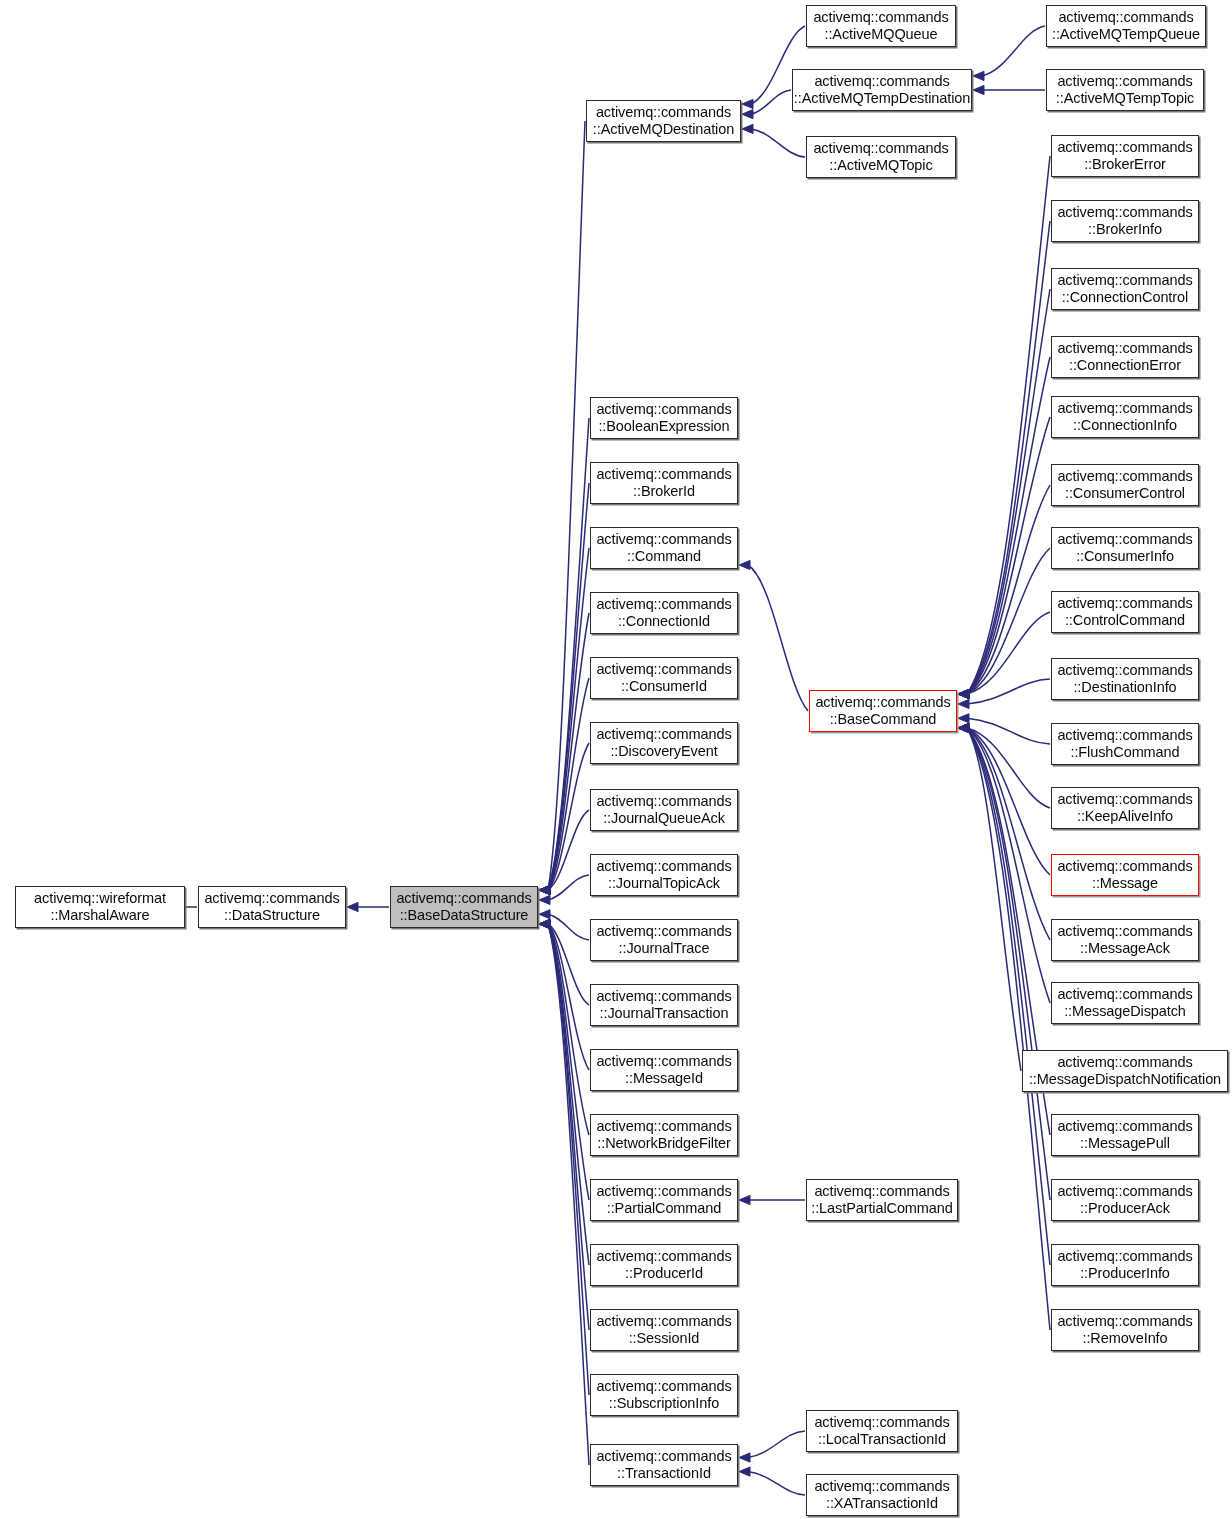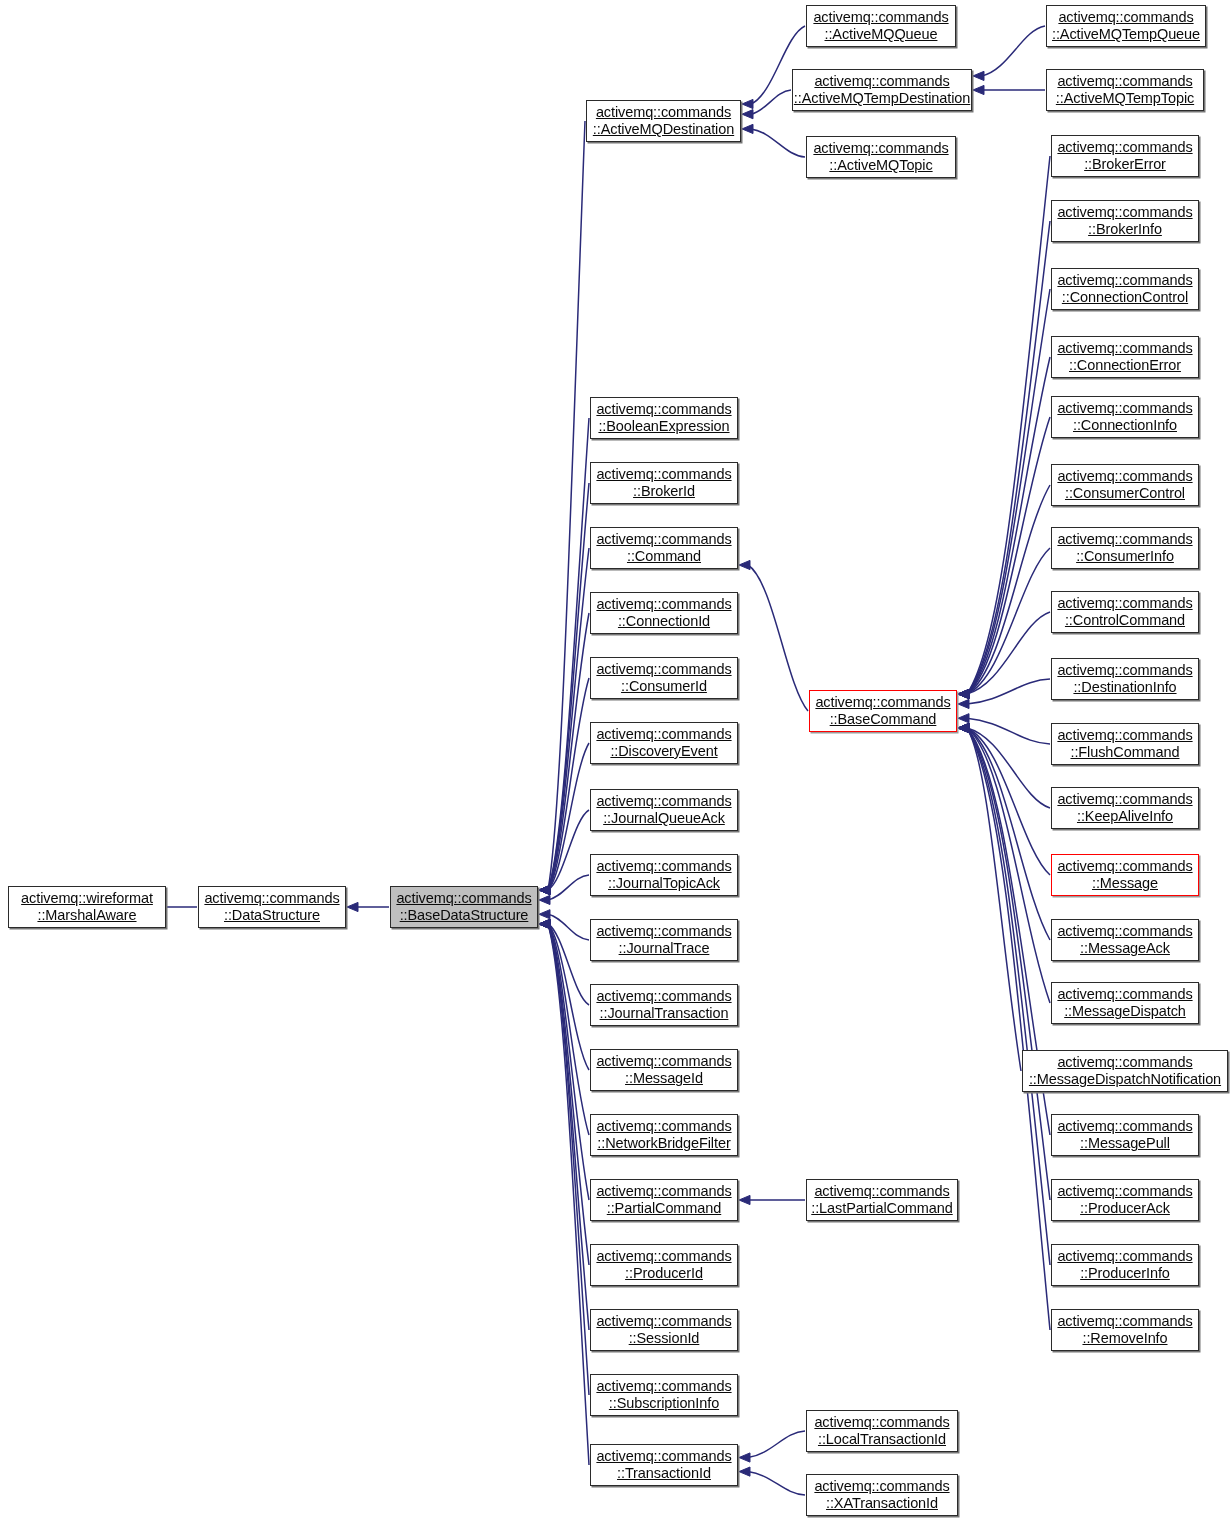--- a/index.html
+++ b/index.html
@@ -40,21 +40,20 @@
     background: #bfbfbf;
     border-color: #2b2b2b;
   }
   .node.highlight {
     border: 1.6px solid #ff0000;
     box-shadow: 1.5px 1.5px 0 0 #9b9b9b;
   }
   .node .label {
     display: block;
     padding: 0 3px;
-    text-decoration: underline;
   }
 </style>
 </head>
 <body>
 
 <div id="canvas">
   <svg id="edges" xmlns="http://www.w3.org/2000/svg" viewBox="0 0 1232 1519">
       <path d="M 197 907 C 182.28 907, 174 907, 160 907" fill="none" stroke="#2a2a78" stroke-width="1.5"></path>
       <polygon points="151,907 162,902.4 162,911.6" fill="#2a2a78" stroke="#2a2a78" stroke-width="1"></polygon>
       <path d="M 389 907 C 375.56 907, 368 907, 356 907" fill="none" stroke="#2a2a78" stroke-width="1.5"></path>
@@ -146,21 +145,21 @@
       <path d="M 1050 1135 C 1020.56 955.224, 1004 770.4, 967 728" fill="none" stroke="#2a2a78" stroke-width="1.5"></path>
       <polygon points="958,728 969,723.4 969,732.6" fill="#2a2a78" stroke="#2a2a78" stroke-width="1"></polygon>
       <path d="M 1050 1200 C 1020.56 960.879, 1004 776.9, 967 728" fill="none" stroke="#2a2a78" stroke-width="1.5"></path>
       <polygon points="958,728 969,723.4 969,732.6" fill="#2a2a78" stroke="#2a2a78" stroke-width="1"></polygon>
       <path d="M 1050 1265 C 1020.56 990.77, 1004 783.4, 967 728" fill="none" stroke="#2a2a78" stroke-width="1.5"></path>
       <polygon points="958,728 969,723.4 969,732.6" fill="#2a2a78" stroke="#2a2a78" stroke-width="1"></polygon>
       <path d="M 1050 1330 C 1020.56 1023.595, 1004 789.9, 967 728" fill="none" stroke="#2a2a78" stroke-width="1.5"></path>
       <polygon points="958,728 969,723.4 969,732.6" fill="#2a2a78" stroke="#2a2a78" stroke-width="1"></polygon>
     </svg>
   <div id="nodes">
-      <div class="node" style="left: 8px; top: 886px; width: 158px; height: 42px;"><span class="label">activemq::wireformat
+      <div class="node" style="left: 15px; top: 886px; width: 170px; height: 42px;"><span class="label">activemq::wireformat
 ::MarshalAware</span></div>
       <div class="node" style="left: 198px; top: 886px; width: 148px; height: 42px;"><span class="label">activemq::commands
 ::DataStructure</span></div>
       <div class="node root" style="left: 390px; top: 886px; width: 148px; height: 42px;"><span class="label">activemq::commands
 ::BaseDataStructure</span></div>
       <div class="node" style="left: 586px; top: 100px; width: 155px; height: 42px;"><span class="label">activemq::commands
 ::ActiveMQDestination</span></div>
       <div class="node" style="left: 806px; top: 5px; width: 150px; height: 42px;"><span class="label">activemq::commands
 ::ActiveMQQueue</span></div>
       <div class="node" style="left: 792px; top: 69px; width: 180px; height: 42px;"><span class="label">activemq::commands

